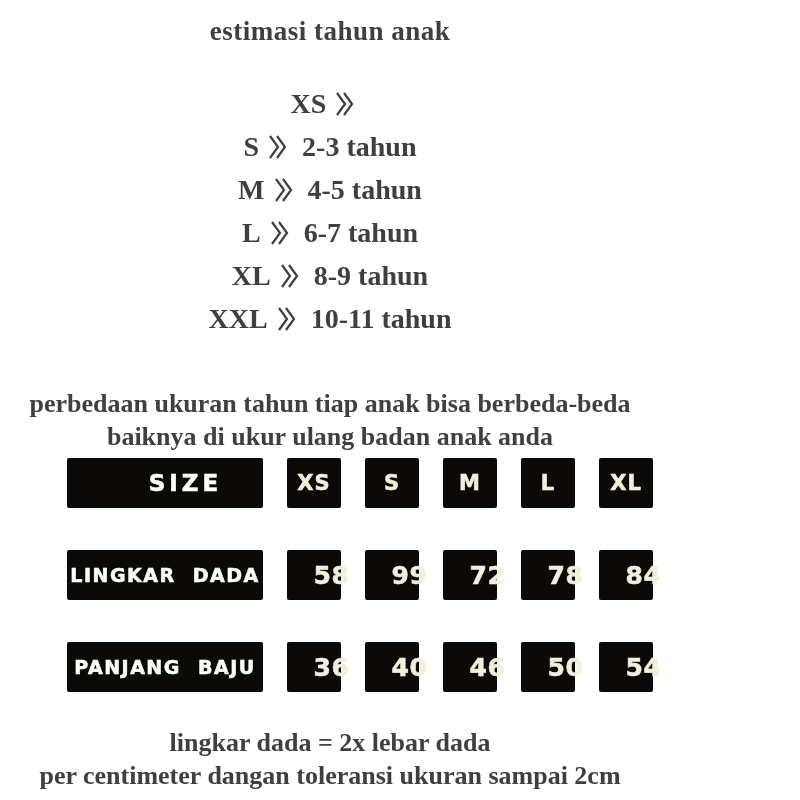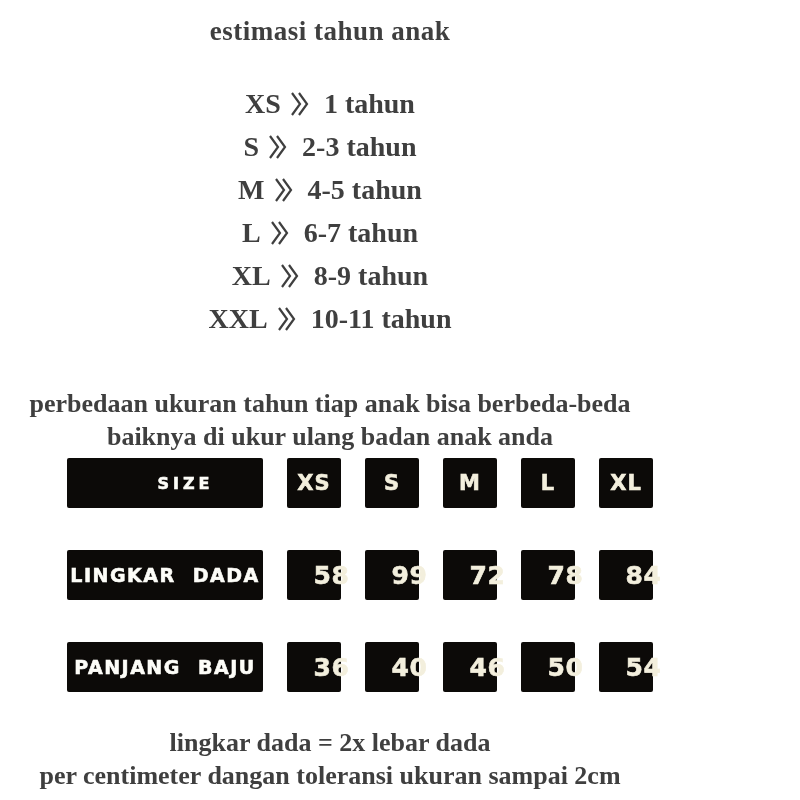--- a/index.html
+++ b/index.html
@@ -57,21 +57,21 @@
     background: var(--box-bg);
     border-radius: 2px;
     display: flex;
     align-items: center;
     justify-content: center;
     font-family: "DejaVu Sans", "Liberation Sans", sans-serif;
     font-weight: 700;
     -webkit-text-stroke: 0.6px currentColor;
   }
   .label-box { width: 196px; color: var(--label-text); }
-  .header-label { font-size: 16px; letter-spacing: 4px; padding-left: 41px; }
+  .header-label { font-size: 23px; letter-spacing: 4px; padding-left: 41px; }
   .row-label { font-size: 19px; letter-spacing: 1.5px; word-spacing: 9px; }
   .cell { width: 54px; color: var(--cell-text); }
   .col-cell { font-size: 21px; letter-spacing: 1px; }
   .num-cell { font-size: 25px; letter-spacing: 0.5px; padding-left: 35px; }
 </style>
 </head>
 <body>
 
 <div class="canvas">
 
@@ -80,21 +80,20 @@
   <div class="ages">
 
     <div class="age-row">
       <span>XS</span>
       <span class="sep">
         <svg width="19" height="26" viewBox="0 0 19 26" fill="none" stroke="#3f3f3f" stroke-width="2.2">
             <path d="M2 2 L10 13 L2 24"></path>
             <path d="M9 2 L17 13 L9 24"></path>
           </svg>
       </span>
-      <span>1 tahun</span>
     </div>
 
     <div class="age-row">
       <span>S</span>
       <span class="sep">
         <svg width="19" height="26" viewBox="0 0 19 26" fill="none" stroke="#3f3f3f" stroke-width="2.2">
             <path d="M2 2 L10 13 L2 24"></path>
             <path d="M9 2 L17 13 L9 24"></path>
           </svg>
       </span>

